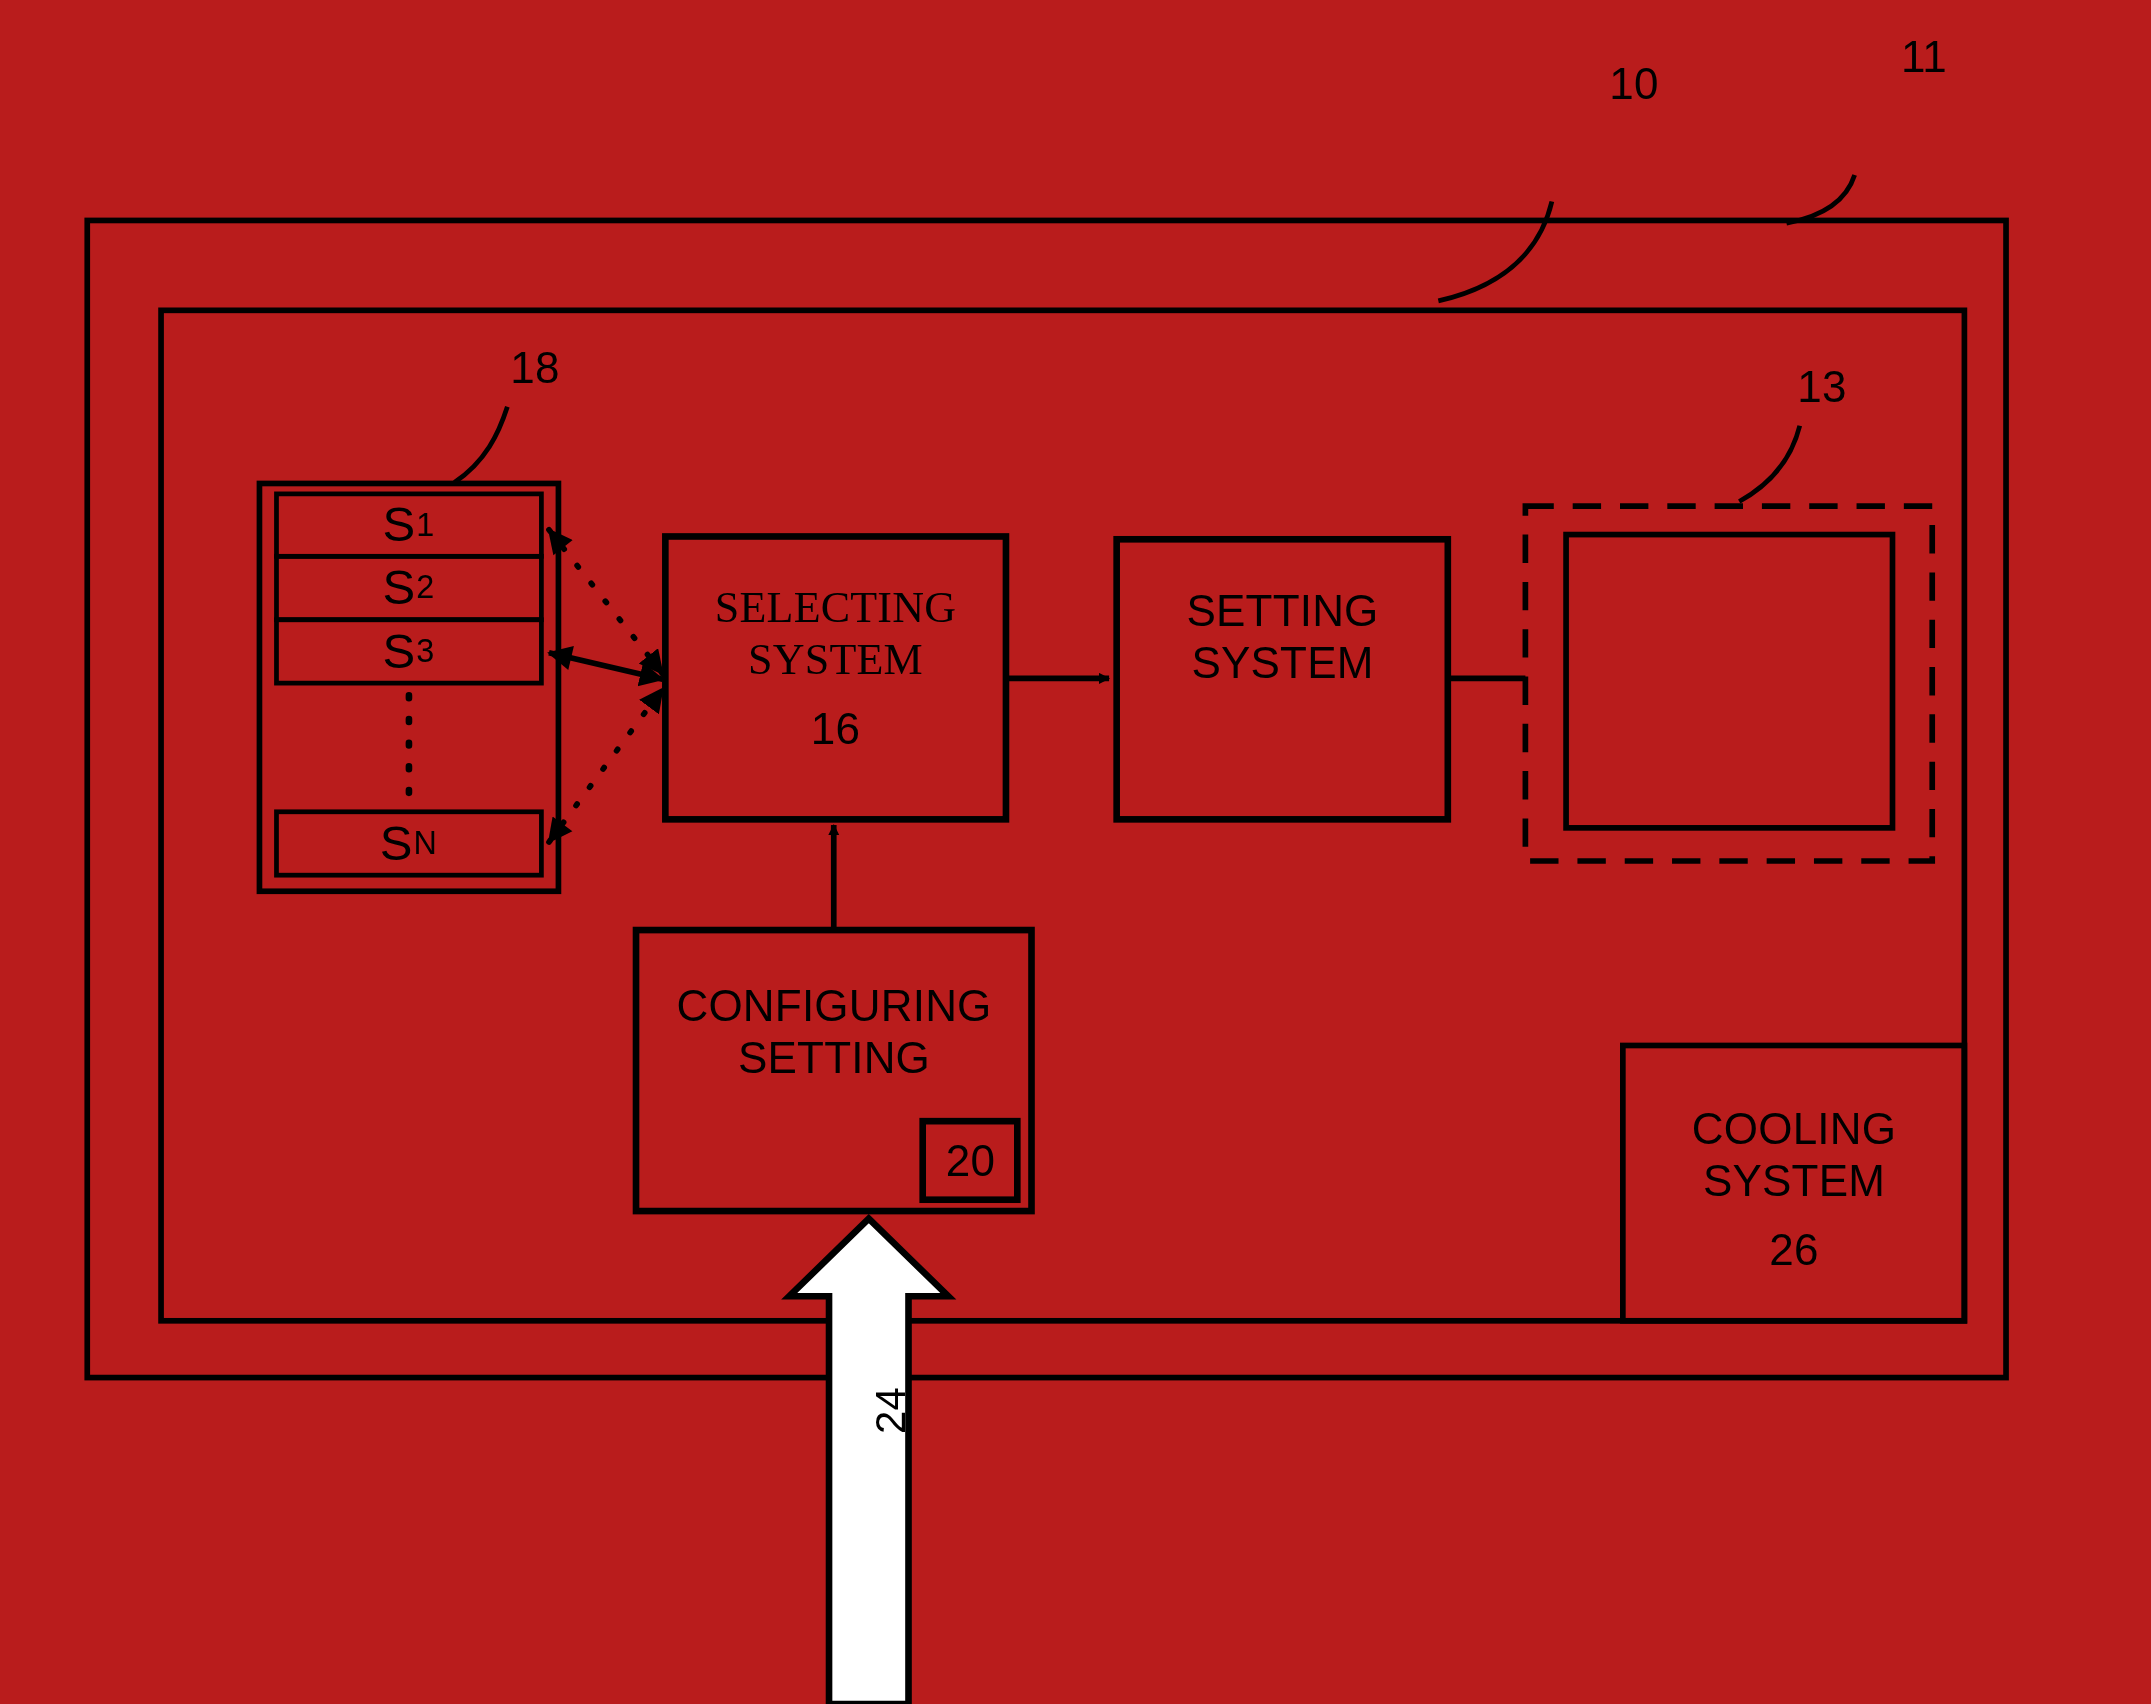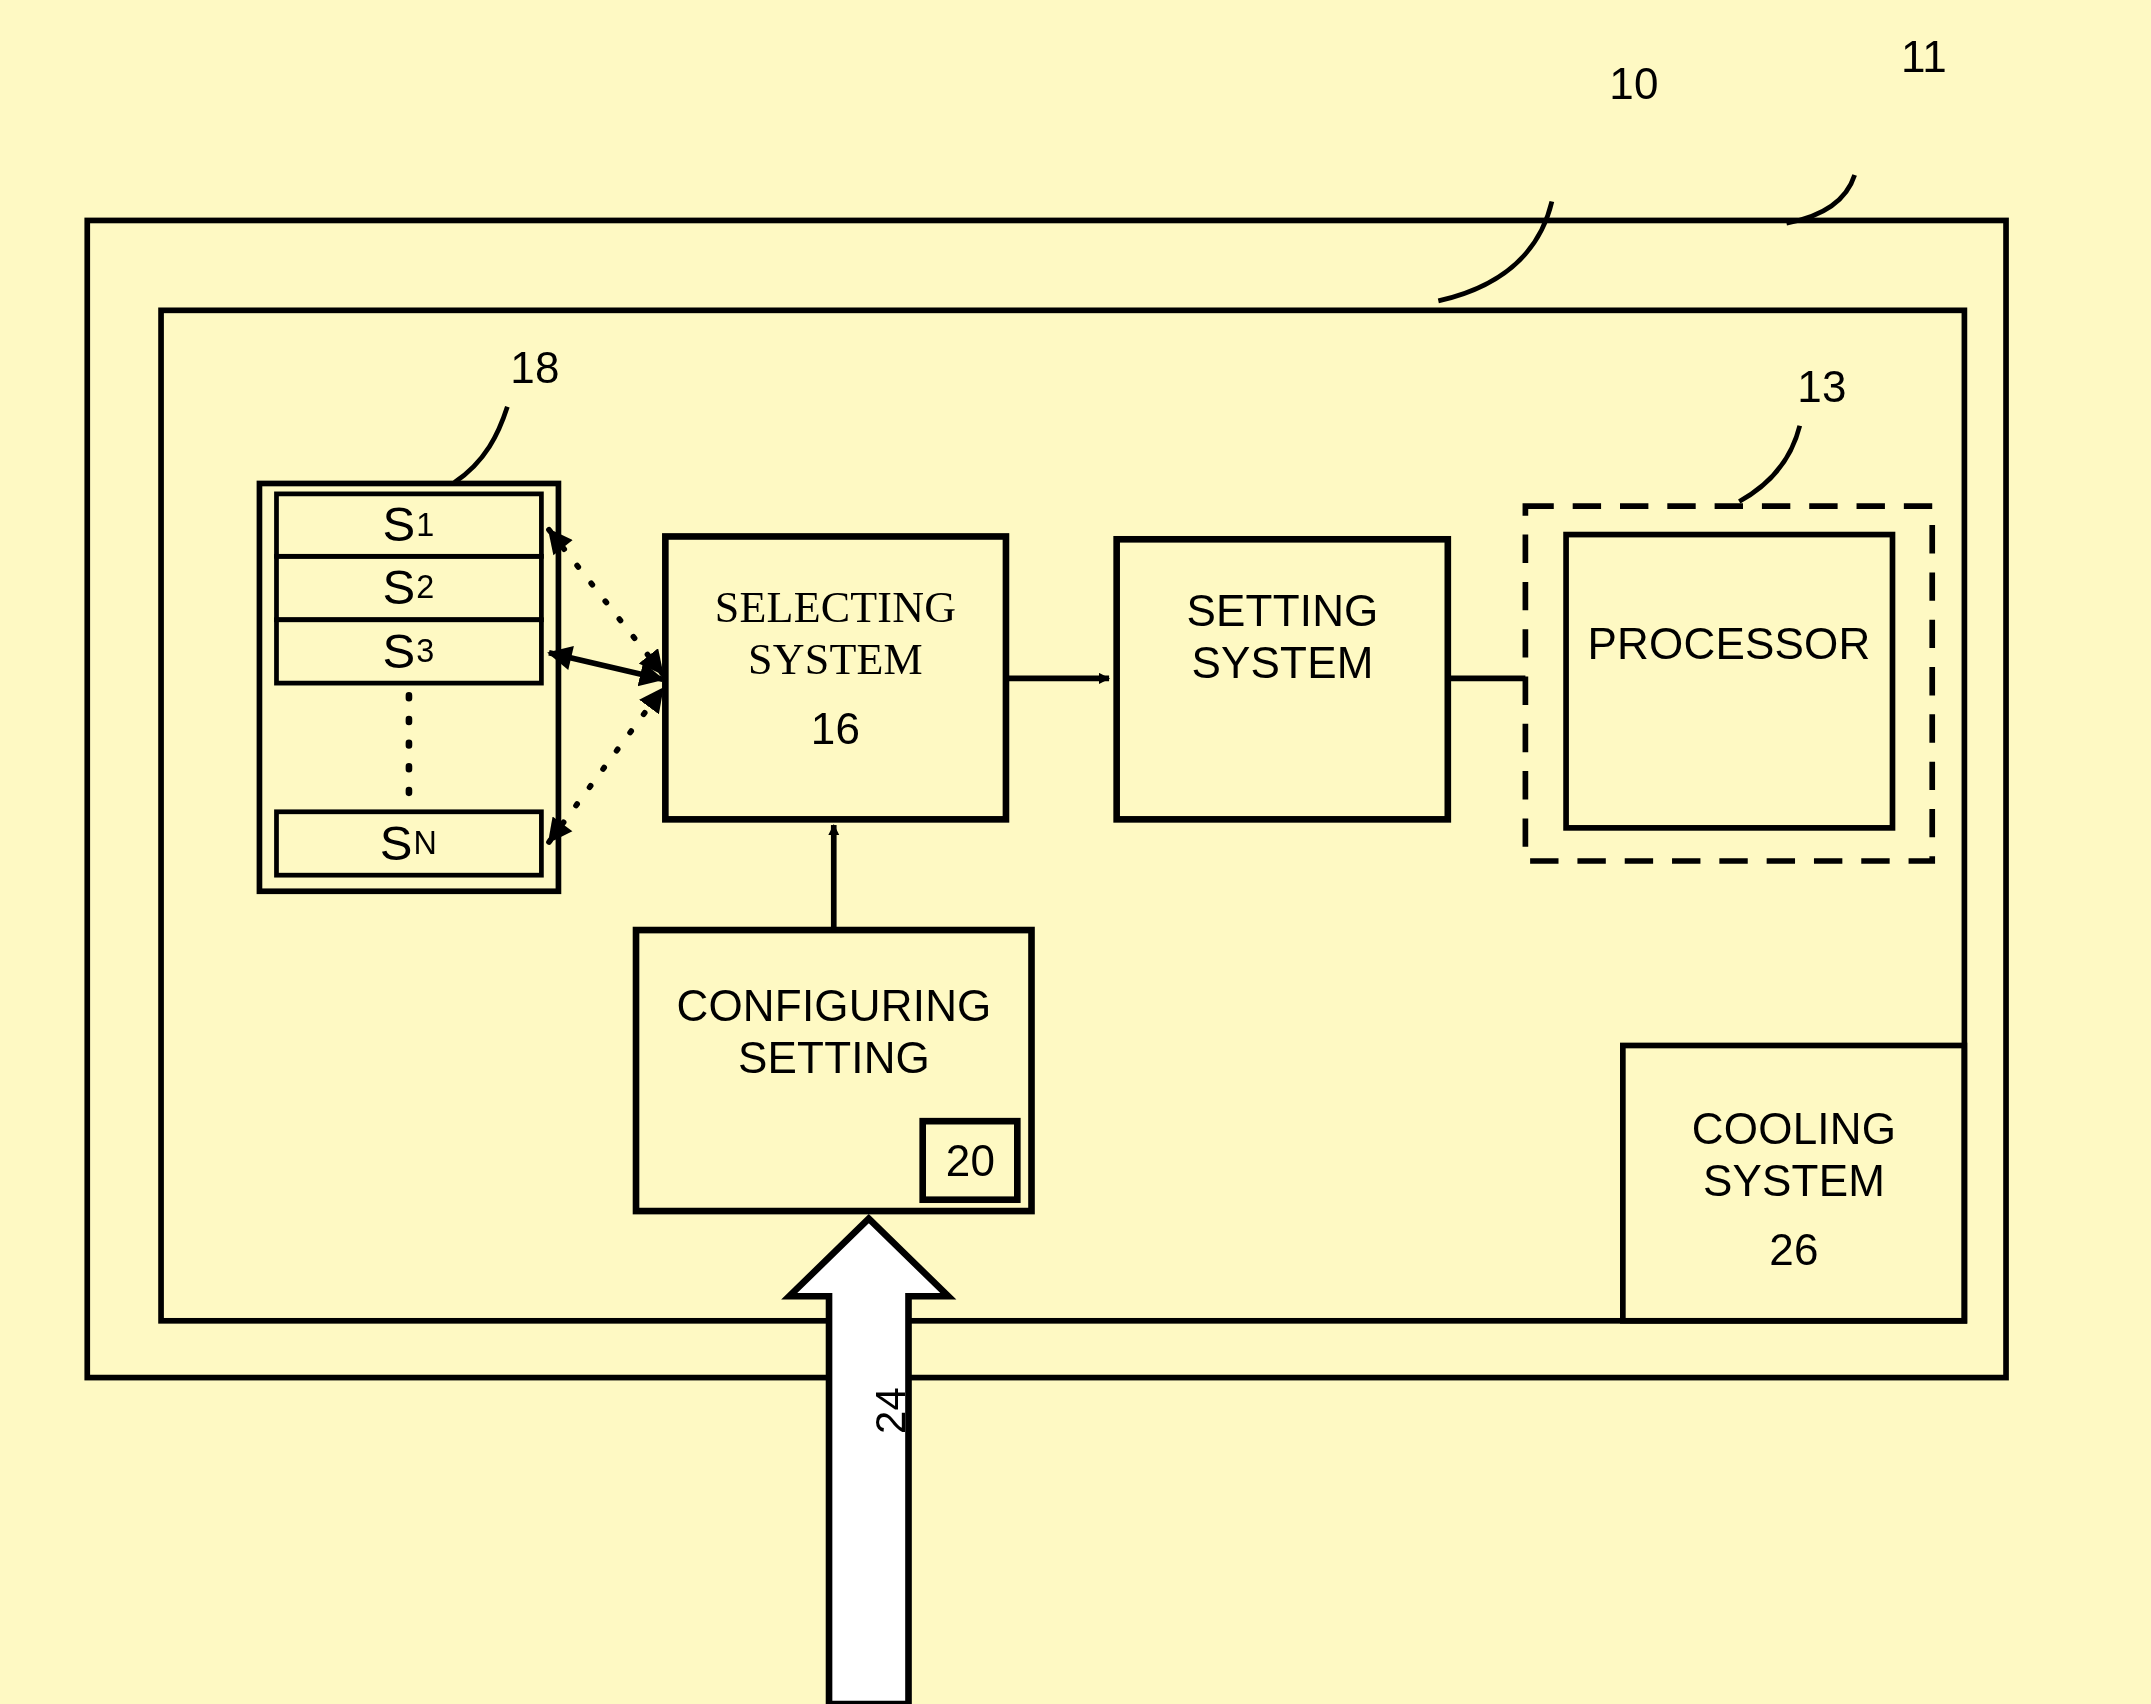--- a/index.html
+++ b/index.html
@@ -9,21 +9,21 @@
     background: #ffffff;
   }
   body {
     font-family: "Liberation Sans", sans-serif;
     color: #000000;
   }
   #figure-root {
     position: relative;
     width: 2151px;
     height: 1704px;
-    background: #fef9c3;
+    background: #b91c1c;
     overflow: hidden;
   }
   #figure-svg {
     position: absolute;
     left: 0;
     top: 0;
     width: 2151px;
     height: 1704px;
   }
   .lbl {
@@ -149,21 +149,20 @@
     <span>S</span><span class="sub">N</span>
   </div>
 
   <div class="lbl box-title" style="left:665px; top:577px; width:341px; height:114px;font-family:Liberation Serif, serif;">SELECTING
 SYSTEM</div>
   <div class="lbl ref-num" style="left:665px; top:700px; width:341px; height:57px;">16</div>
 
   <div class="lbl box-title" style="left:1117px; top:580px; width:331px; height:114px;">SETTING
 SYSTEM</div>
 
-  <div class="lbl box-title" style="left:1566px; top:615px; width:326px; height:57px;">PROCESSOR</div>
 
   <div class="lbl box-title" style="left:636px; top:975px; width:396px; height:114px;">CONFIGURING
 SETTING</div>
   <div class="lbl ref-num" style="left:923px; top:1121px; width:95px; height:79px;">20</div>
 
   <div class="lbl box-title" style="left:1623px; top:1098px; width:342px; height:114px;">COOLING
 SYSTEM</div>
   <div class="lbl ref-num" style="left:1623px; top:1221px; width:342px; height:57px;text-align:right;">26</div>
 
   <div class="lbl rot24" style="left:833px; top:1382px; width:114px; height:57px;">24</div>

